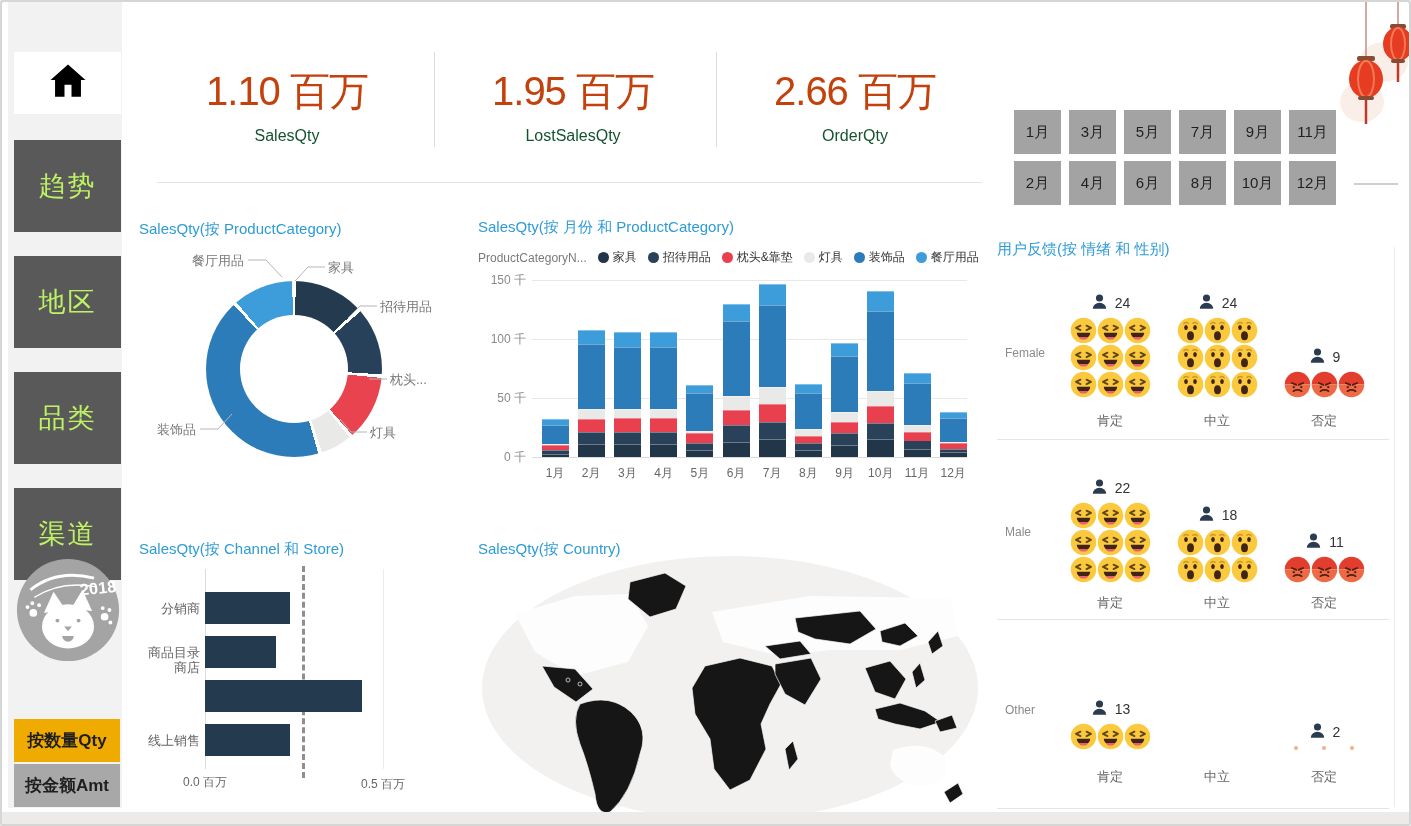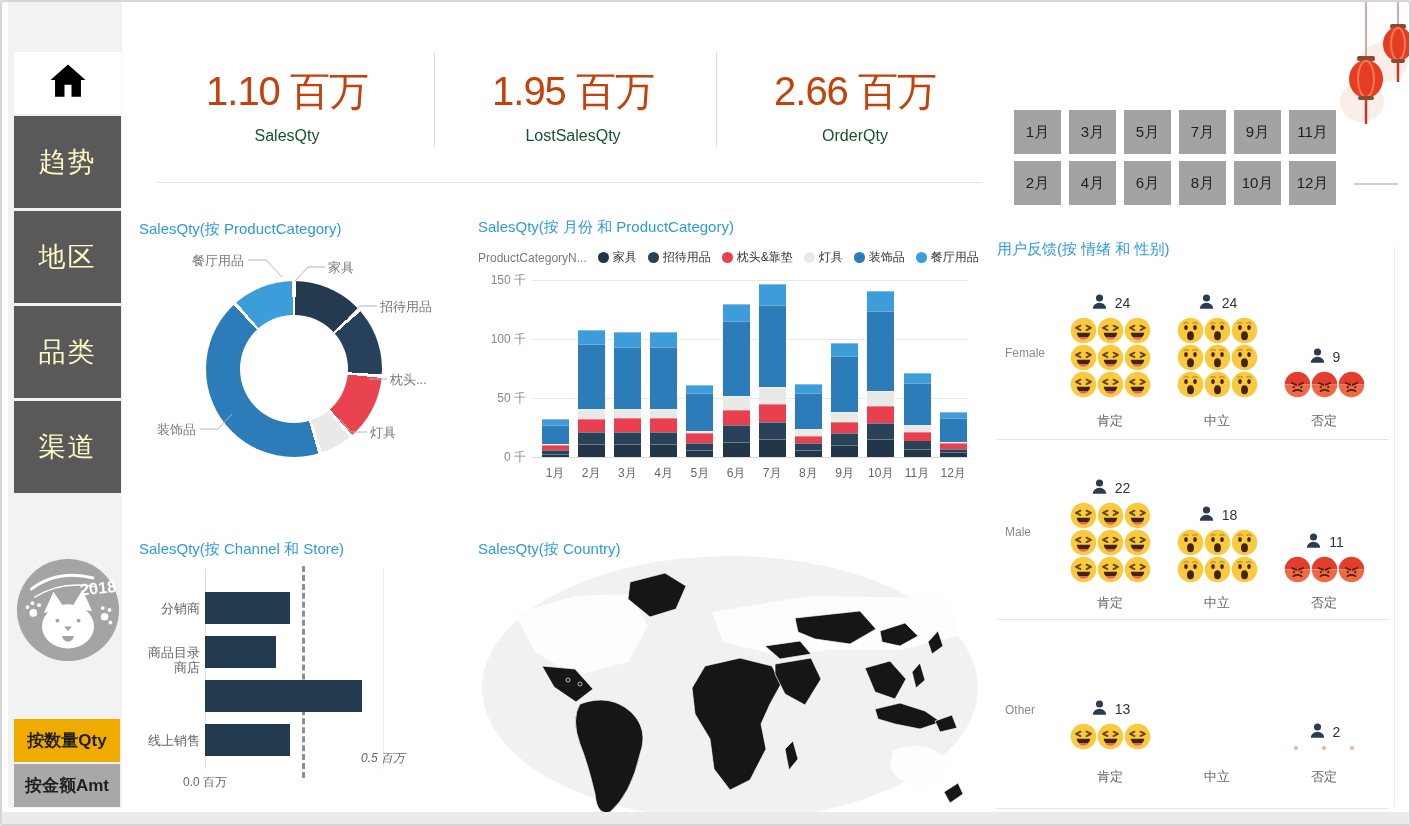--- a/index.html
+++ b/index.html
@@ -2,21 +2,21 @@
 <html><head>
 <meta charset="utf-8">
 <style>
   html,body{margin:0;padding:0;background:#e9e9e9;font-family:"Liberation Sans","DejaVu Sans",sans-serif;}
   .frame{position:relative;width:1411px;height:826px;background:#fff;border:2px solid #d6d6d6;border-radius:4px;overflow:hidden;box-sizing:border-box;}
   .abs{position:absolute;}
   
   .sidebar-bg{left:6px;top:0;width:114px;height:806px;background:#f2f2f2;}
   .home-tile{left:12px;top:50px;width:107px;height:62px;background:#fff;display:flex;align-items:center;justify-content:center;}
   .nav{left:12px;top:114px;width:107px;}
-  .nav-item{height:92px;margin-bottom:3px;background:#595959;color:#fef9c3;font-size:27px;display:flex;align-items:center;justify-content:center;letter-spacing:2px;cursor:pointer;}
+  .nav-item{height:92px;margin-bottom:3px;background:#595959;color:#bef264;font-size:27px;display:flex;align-items:center;justify-content:center;letter-spacing:2px;cursor:pointer;margin-top:24px;}
   .side-btn{left:12px;width:106px;height:43px;display:flex;align-items:center;justify-content:center;font-size:17px;font-weight:bold;color:#1f1f1f;cursor:pointer;}
   .btn-qty{top:717px;background:#f0ab00;}
   .btn-amt{top:762px;background:#a8a8a8;}
   .bottom-strip{left:0;top:810px;width:1411px;height:16px;background:#ecebea;}
   
   .kpi{width:250px;text-align:center;}
   .kpi-value{font-size:40px;color:#c2410c;letter-spacing:-1px;}
   .kpi-label{font-size:16px;color:#14532d;margin-top:8px;}
   .vline{width:1px;background:#dcdcdc;}
   .hline{height:1px;background:#e3e3e3;}
@@ -257,21 +257,21 @@
   <div id="channel-plot">
       <div class="hbar-label" style="left: 100px; top: 598px;">分销商</div>
       <div class="hbar" style="left: 203px; top: 590px; width: 85px; height: 32px;"></div>
       <div class="hbar-label" style="left: 100px; top: 642px;">商品目录</div>
       <div class="hbar" style="left: 203px; top: 634px; width: 71px; height: 32px;"></div>
       <div class="hbar-label" style="left: 100px; top: 657px;">商店</div>
       <div class="hbar" style="left: 203px; top: 678px; width: 157px; height: 32px;"></div>
       <div class="hbar-label" style="left: 100px; top: 730px;">线上销售</div>
       <div class="hbar" style="left: 203px; top: 722px; width: 85px; height: 32px;"></div>
       <div class="abs xtick" style="left: 173px; top: 772px; width: 60px;">0.0 百万</div>
-      <div class="abs xtick" style="left: 351px; top: 748px; width: 60px; font-style: italic;">0.5 百万</div>
+      <div class="abs xtick" style="left: 351px; top: 774px; width: 60px;">0.5 百万</div>
     </div>
 
   <div class="abs chart-title" style="left:476px;top:538px;">SalesQty(按 Country)</div>
   <div class="abs" style="left:478px;top:552px;">
     <svg width="500" height="268" viewBox="0 0 500 268">
       <ellipse cx="250" cy="134" rx="248" ry="132" fill="#f3f1f0"></ellipse>
       <g fill="#fdfdfd">
         <path d="M35,60 L95,42 L150,40 L168,72 L148,108 L95,122 L55,98 Z"></path>
         <path d="M232,58 L330,42 L470,44 L478,82 L420,96 L350,96 L300,102 L243,88 Z"></path>
         <path d="M413,196 Q448,184 466,205 Q470,228 440,233 Q414,228 410,211 Z"></path>

